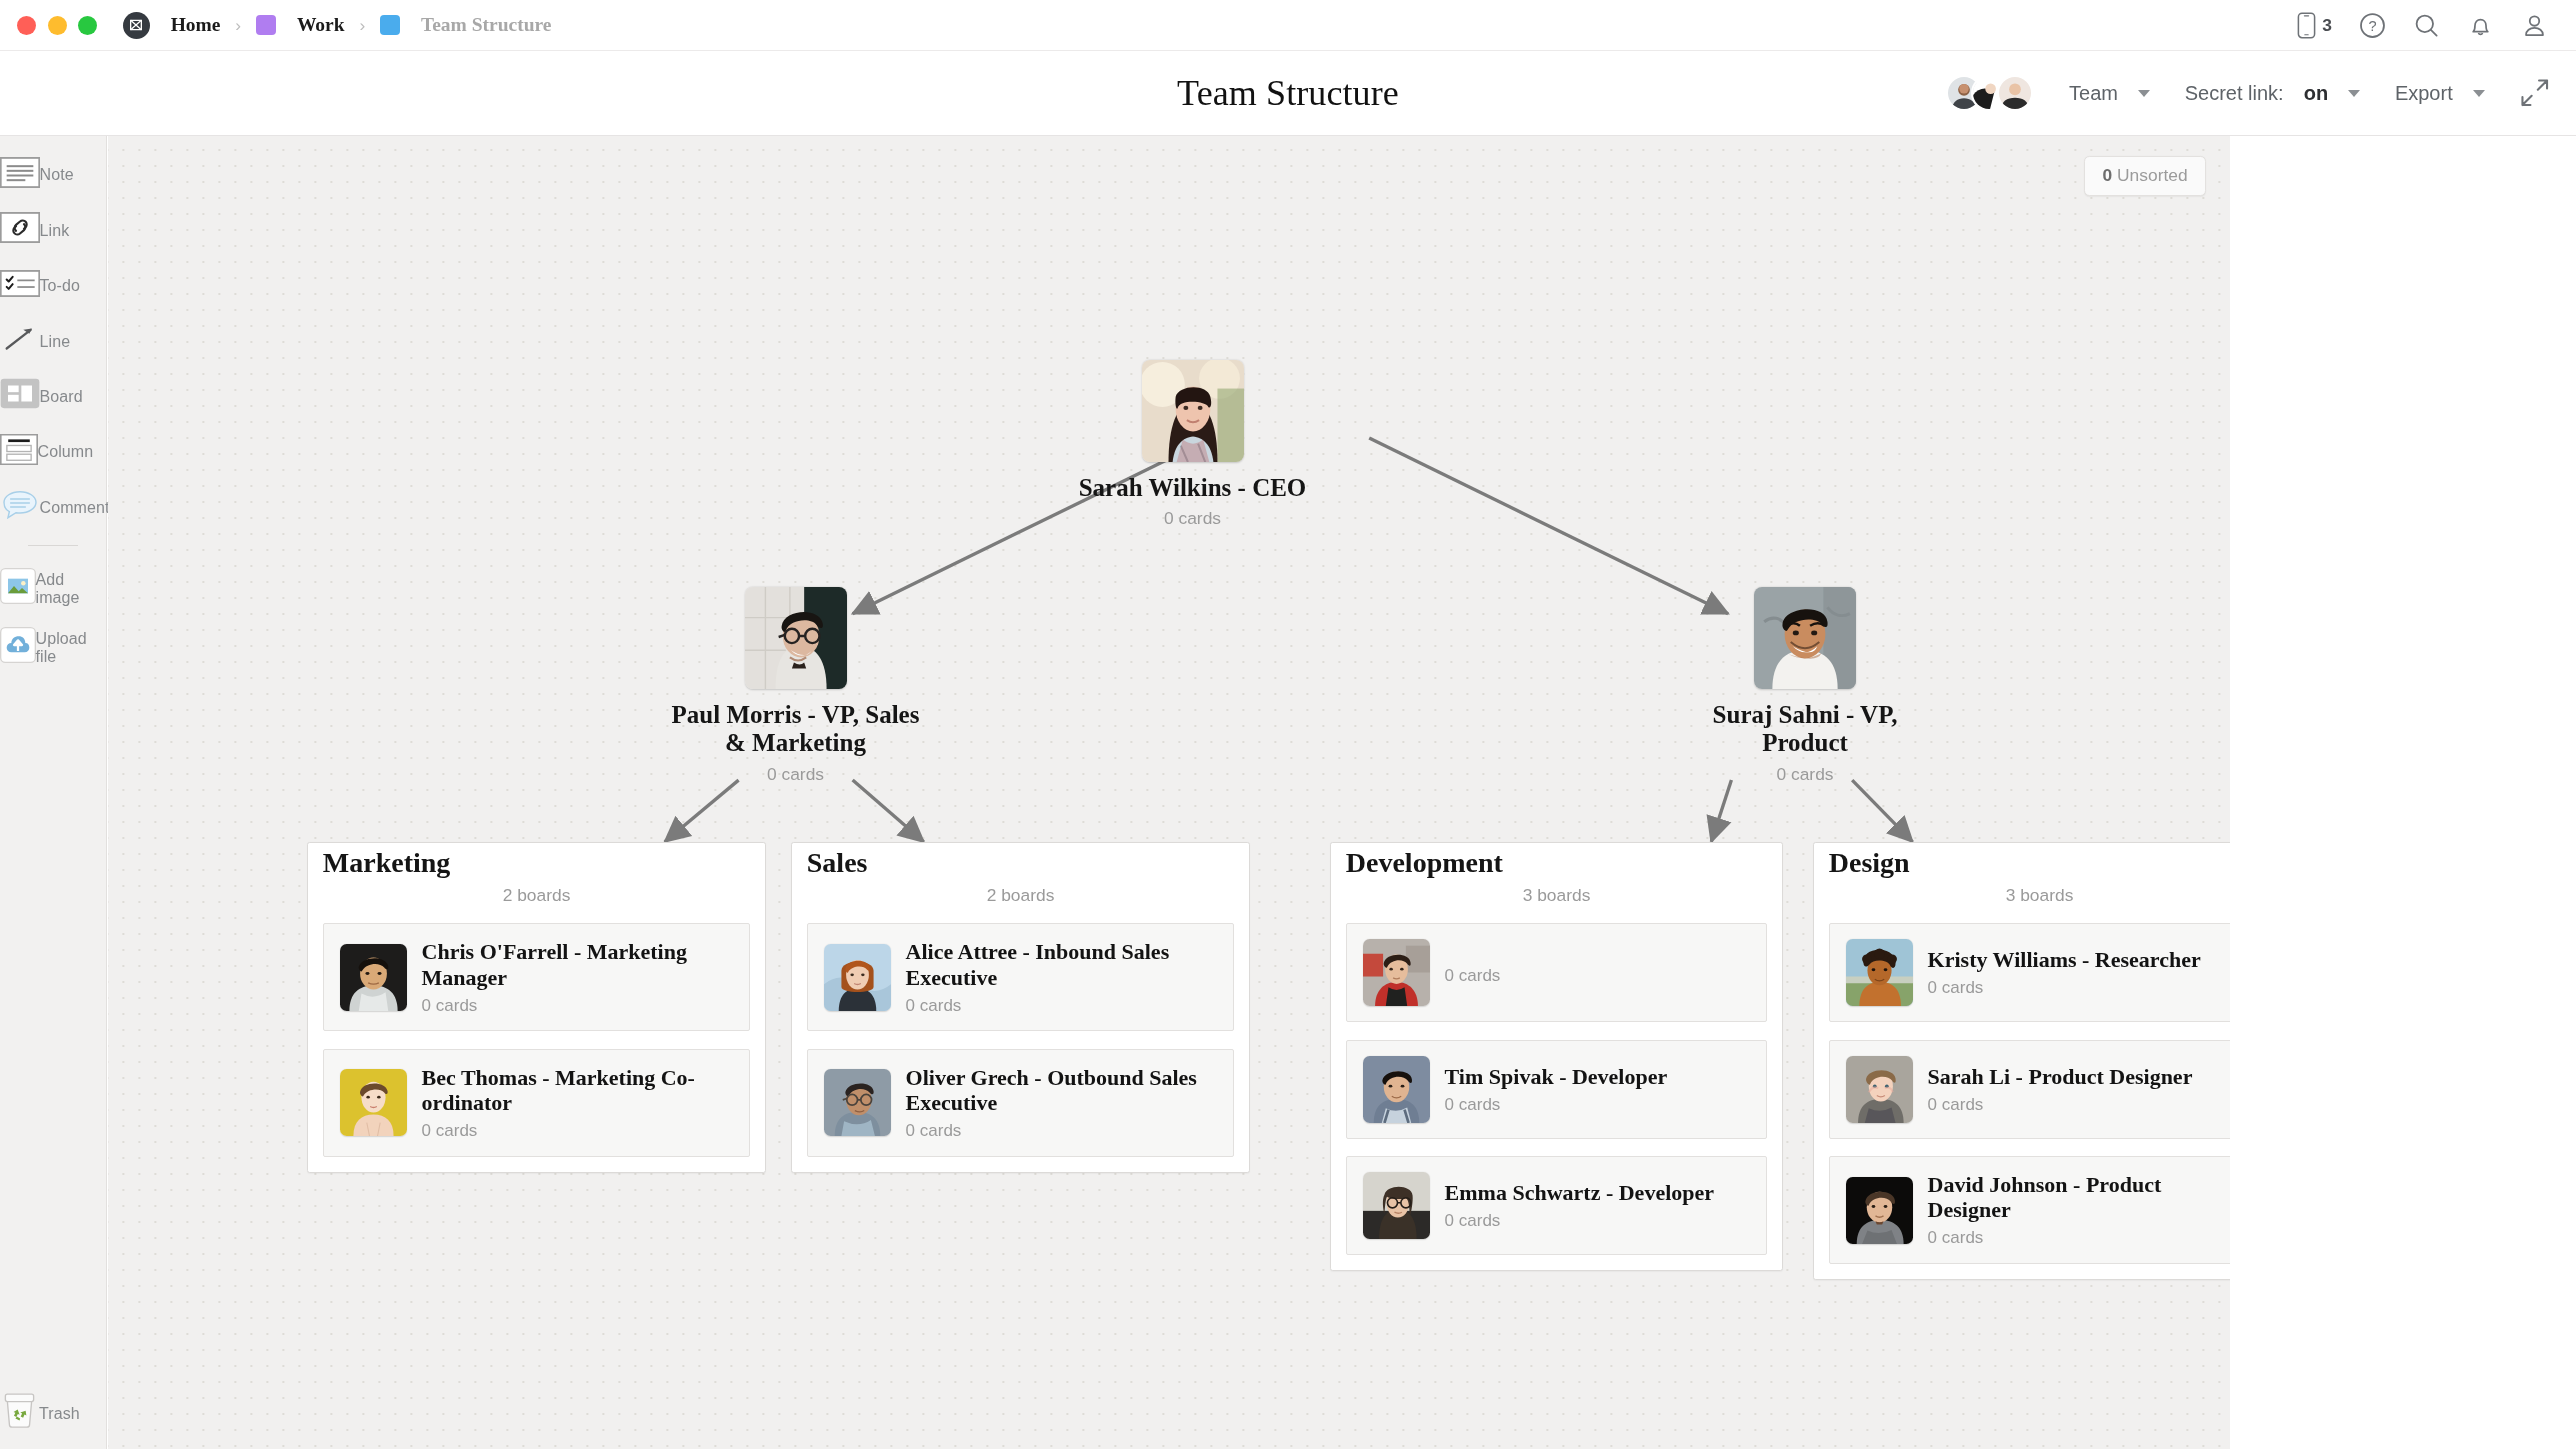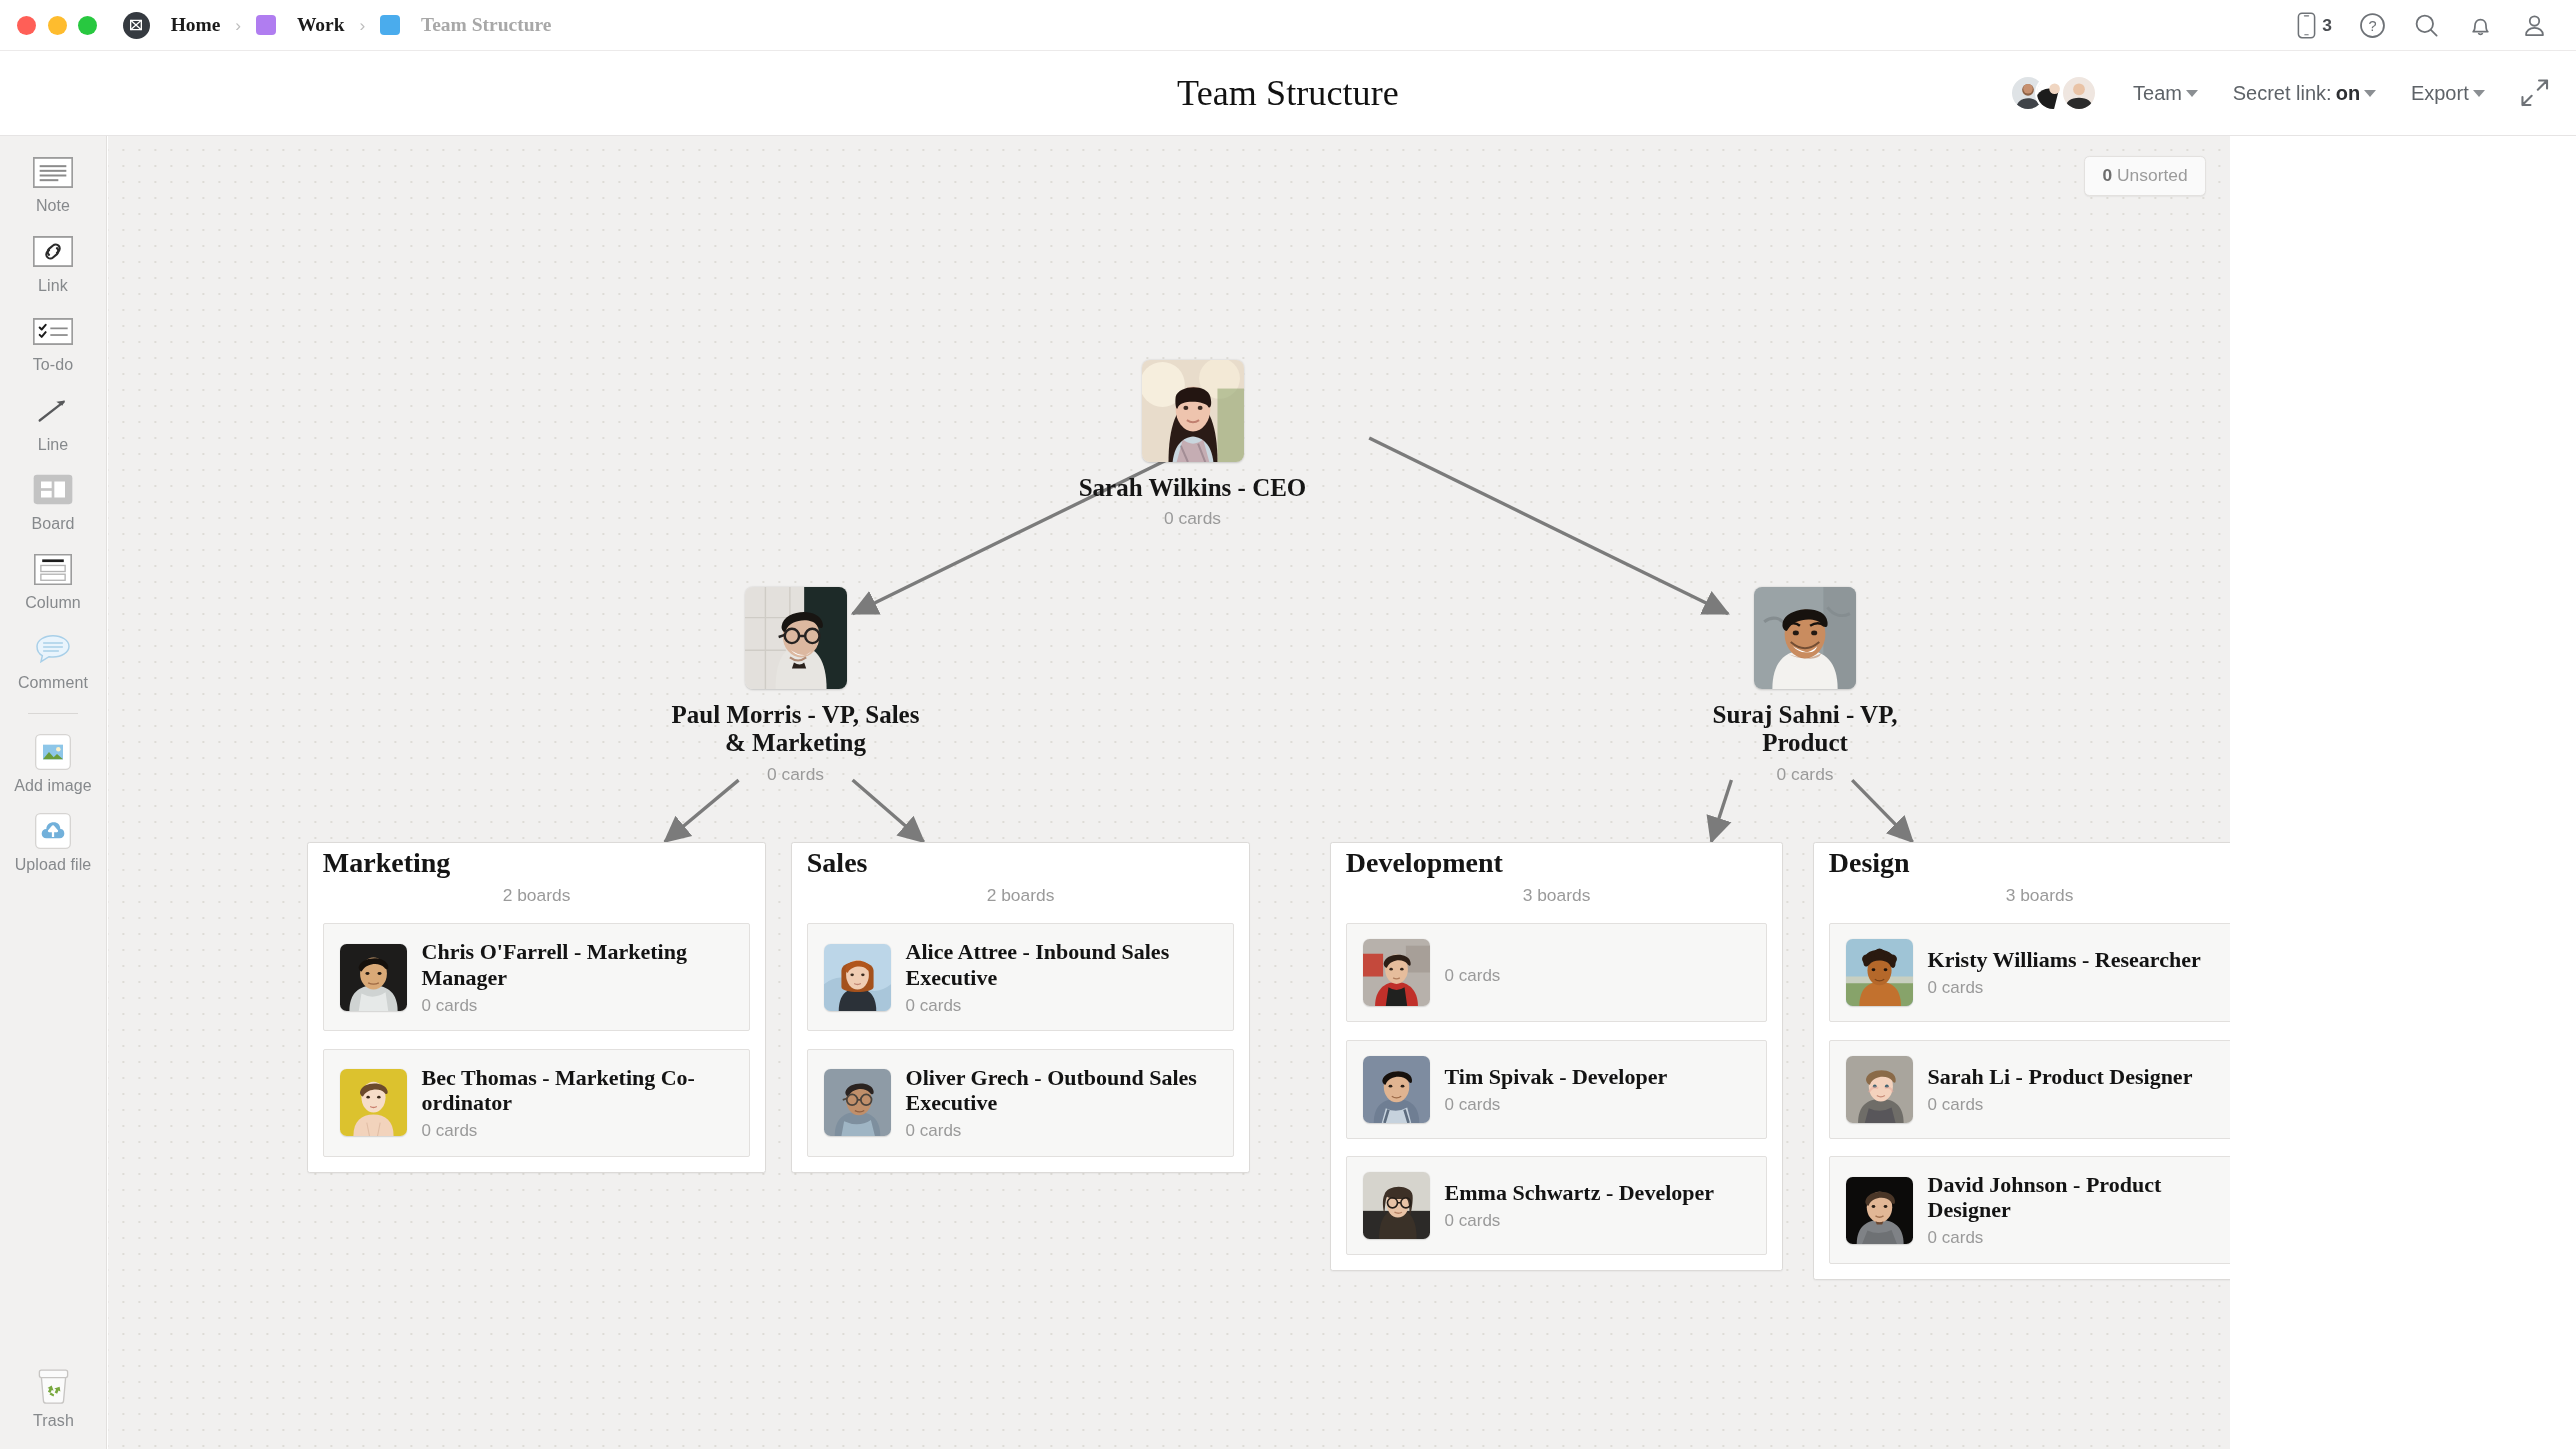--- a/index.html
+++ b/index.html
@@ -59,38 +59,38 @@
     margin-left: auto; display: flex; align-items: center; gap: 0px;
     padding-right: 27px; z-index: 3;
   }
   .avatars { display: flex; align-items: center; margin-right: 19px; }
   .av {
     width: 36px; height: 36px; border-radius: 50%;
     border: 2px solid #fff; margin-left: -10.7px; overflow: hidden;
   }
   .av:first-child { margin-left: 0; }
   .menu-btn {
-    display: flex; align-items: center; gap: 4px;
+    display: flex; align-items: center; gap: 20px;
     font-size: 20px; color: #5e6368; padding: 0 17.4px; white-space: nowrap;
   }
   .menu-btn b { color: #2d2f32; font-weight: 700; }
   .caret {
     width: 0; height: 0; border-left: 6px solid transparent;
     border-right: 6px solid transparent; border-top: 7.4px solid #8b8f93;
   }
   .expand-btn { padding-left: 17.4px; display: flex; align-items: center; }
 
   
   .toolbar {
     position: absolute; top: 136px; left: 0; width: 107px; height: 1313px;
     background: #f2f1f0; border-right: 0.7px solid #e2e0de;
     display: flex; flex-direction: column; align-items: center;
     padding-top: 17.4px;
   }
-  .tool { width: 107px; display: flex; flex-direction: column; align-items: center; margin-bottom: 17.4px; }
+  .tool { width: 107px; display: flex; align-items: center; margin-bottom: 17.4px; }
   .tool-glyph { height: 38px; display: flex; align-items: center; justify-content: center; }
   .tool-label { font-size: 16px; color: #86898c; margin-top: 6px; letter-spacing: 0.1px; }
   .tool-sep { width: 50px; height: 0.7px; background: #d9d7d5; margin: 4px 0 19px 0; }
   .tool.trash { position: absolute; bottom: 19px; left: 0; margin-bottom: 0; }
 
   
   .canvas {
     position: absolute; top: 136px; left: 108px;
     width: 2122px; height: 1313px;
     background-color: #f1f0ef;

